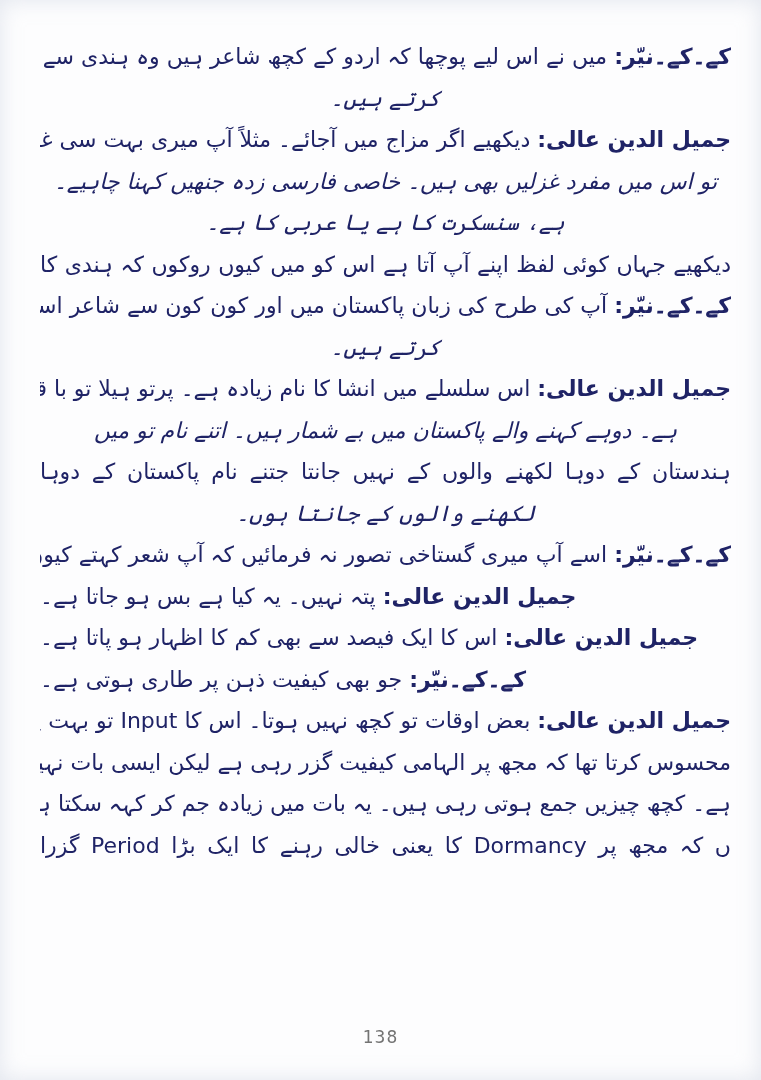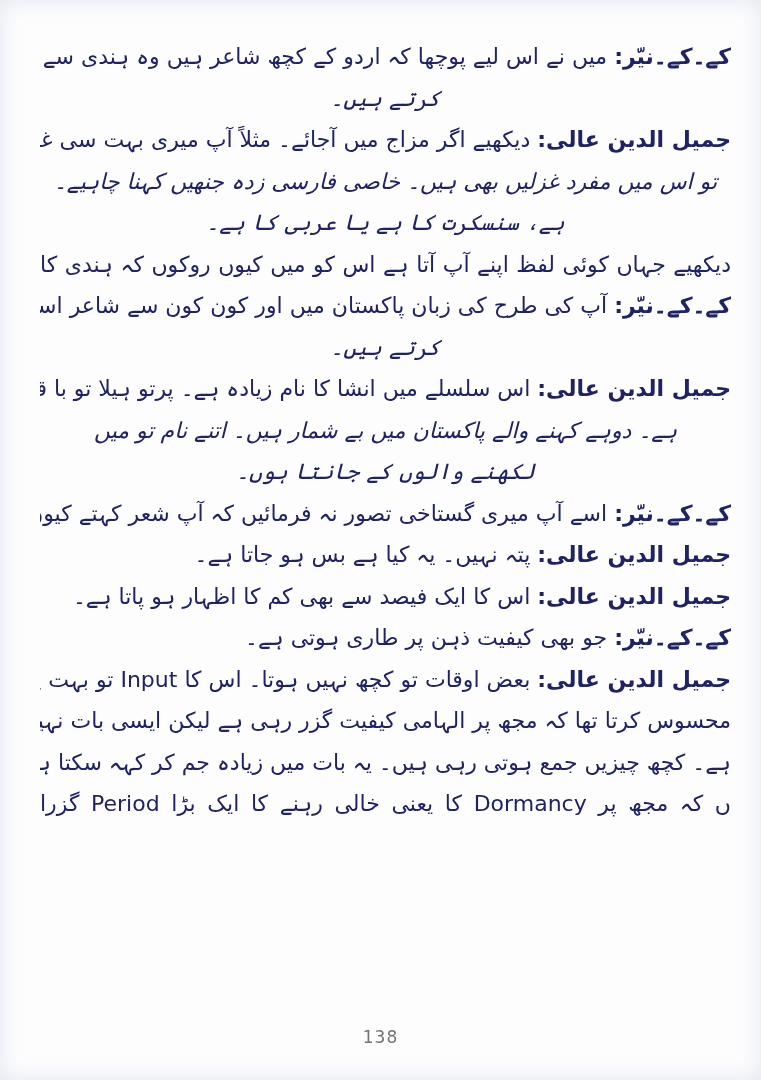--- a/index.html
+++ b/index.html
@@ -32,21 +32,21 @@
   }
   .align-justify {
     text-align: justify;
     text-align-last: justify;
   }
   .align-center {
     text-align: center;
     font-style: italic;
   }
   .align-right {
-    text-align: right;
+    text-align: left;
   }
   .speaker {
     font-weight: 700;
   }
   .page-number {
     position: absolute;
     left: 0;
     right: 0;
     bottom: 33px;
     text-align: center;
@@ -63,20 +63,21 @@
       <div class="line align-justify"><span class="speaker">کے۔کے۔نیّر:</span> میں نے اس لیے پوچھا کہ اردو کے کچھ شاعر ہیں وہ ہندی سے پرہیز</div>
       <div class="line align-center">کرتے ہیں۔</div>
       <div class="line align-justify"><span class="speaker">جمیل الدین عالی:</span> دیکھیے اگر مزاج میں آجائے۔ مثلاً آپ میری بہت سی غزلیں سنیں گے</div>
       <div class="line align-center">تو اس میں مفرد غزلیں بھی ہیں۔ خاصی فارسی زدہ جنھیں کہنا چاہیے۔</div>
       <div class="line align-center">ہے، سنسکرت کا ہے یا عربی کا ہے۔</div>
       <div class="line align-justify">دیکھیے جہاں کوئی لفظ اپنے آپ آتا ہے اس کو میں کیوں روکوں کہ ہندی کا</div>
       <div class="line align-justify"><span class="speaker">کے۔کے۔نیّر:</span> آپ کی طرح کی زبان پاکستان میں اور کون کون سے شاعر استعمال</div>
       <div class="line align-center">کرتے ہیں۔</div>
       <div class="line align-justify"><span class="speaker">جمیل الدین عالی:</span> اس سلسلے میں انشا کا نام زیادہ ہے۔ پرتو ہیلا تو با قاعدہ دوہے کہتا</div>
       <div class="line align-center">ہے۔ دوہے کہنے والے پاکستان میں بے شمار ہیں۔ اتنے نام تو میں</div>
+      <div class="line align-justify">ہندستان کے دوہا لکھنے والوں کے نہیں جانتا جتنے نام پاکستان کے دوہا</div>
       <div class="line align-center">لکھنے والوں کے جانتا ہوں۔</div>
       <div class="line align-justify"><span class="speaker">کے۔کے۔نیّر:</span> اسے آپ میری گستاخی تصور نہ فرمائیں کہ آپ شعر کہتے کیوں ہیں۔</div>
       <div class="line align-right"><span class="speaker">جمیل الدین عالی:</span> پتہ نہیں۔ یہ کیا ہے بس ہو جاتا ہے۔</div>
       <div class="line align-right"><span class="speaker">جمیل الدین عالی:</span> اس کا ایک فیصد سے بھی کم کا اظہار ہو پاتا ہے۔</div>
       <div class="line align-right"><span class="speaker">کے۔کے۔نیّر:</span> جو بھی کیفیت ذہن پر طاری ہوتی ہے۔</div>
       <div class="line align-justify"><span class="speaker">جمیل الدین عالی:</span> بعض اوقات تو کچھ نہیں ہوتا۔ اس کا Input تو بہت پہلے سے تیار</div>
       <div class="line align-justify">محسوس کرتا تھا کہ مجھ پر الہامی کیفیت گزر رہی ہے لیکن ایسی بات نہیں</div>
       <div class="line align-justify">ہے۔ کچھ چیزیں جمع ہوتی رہی ہیں۔ یہ بات میں زیادہ جم کر کہہ سکتا ہو</div>
       <div class="line align-justify">ں کہ مجھ پر Dormancy کا یعنی خالی رہنے کا ایک بڑا Period گزرا</div>
     </div>

